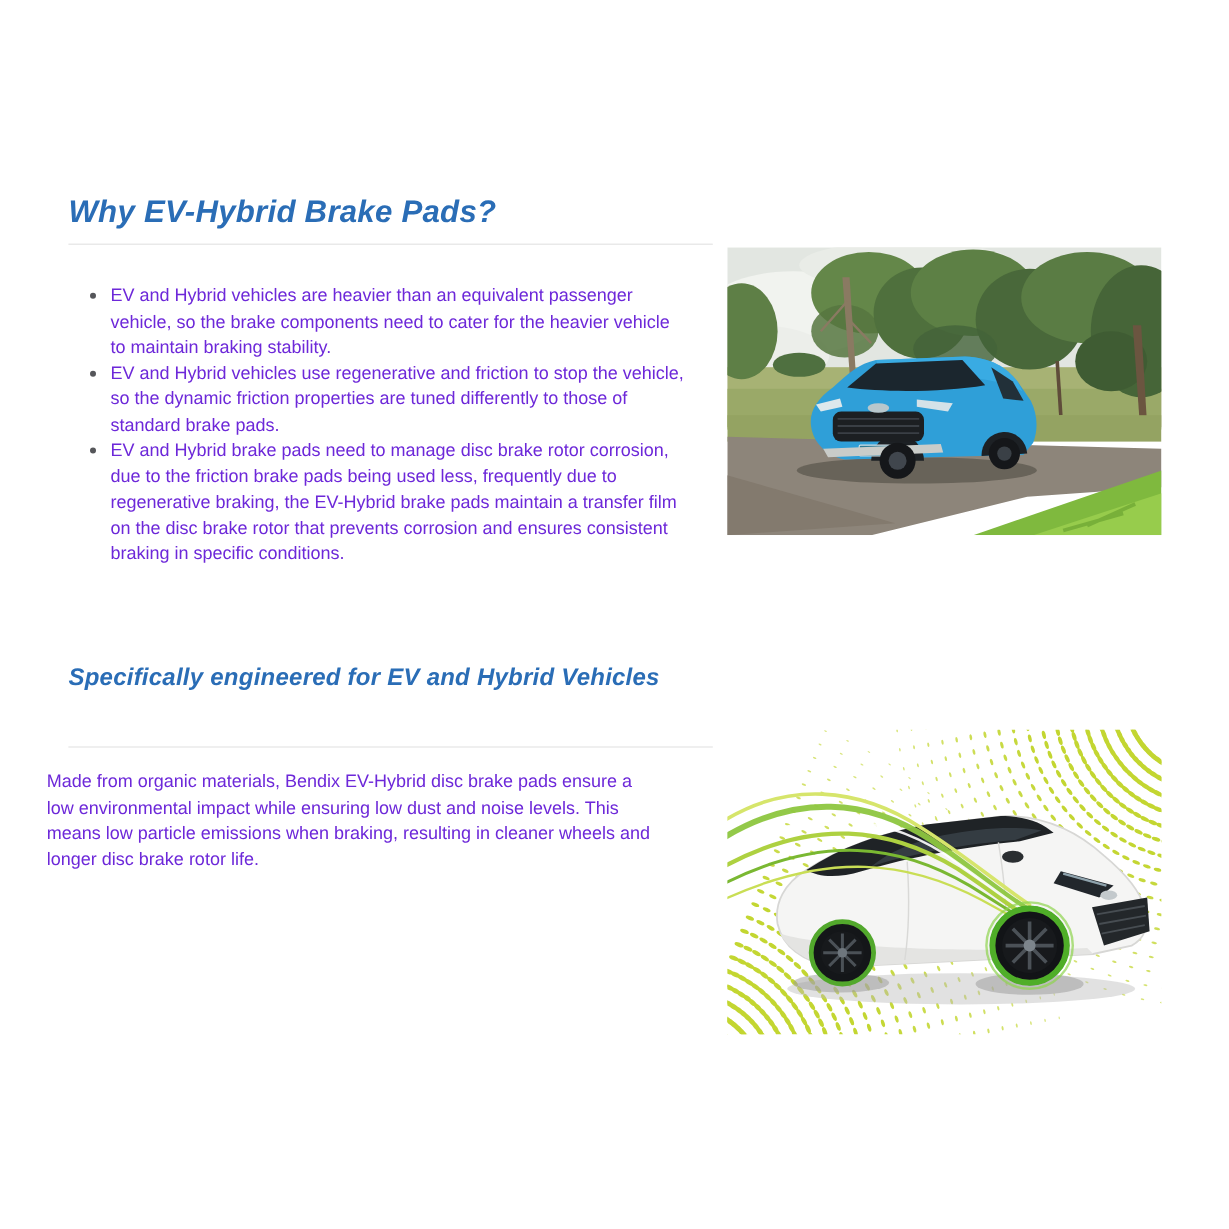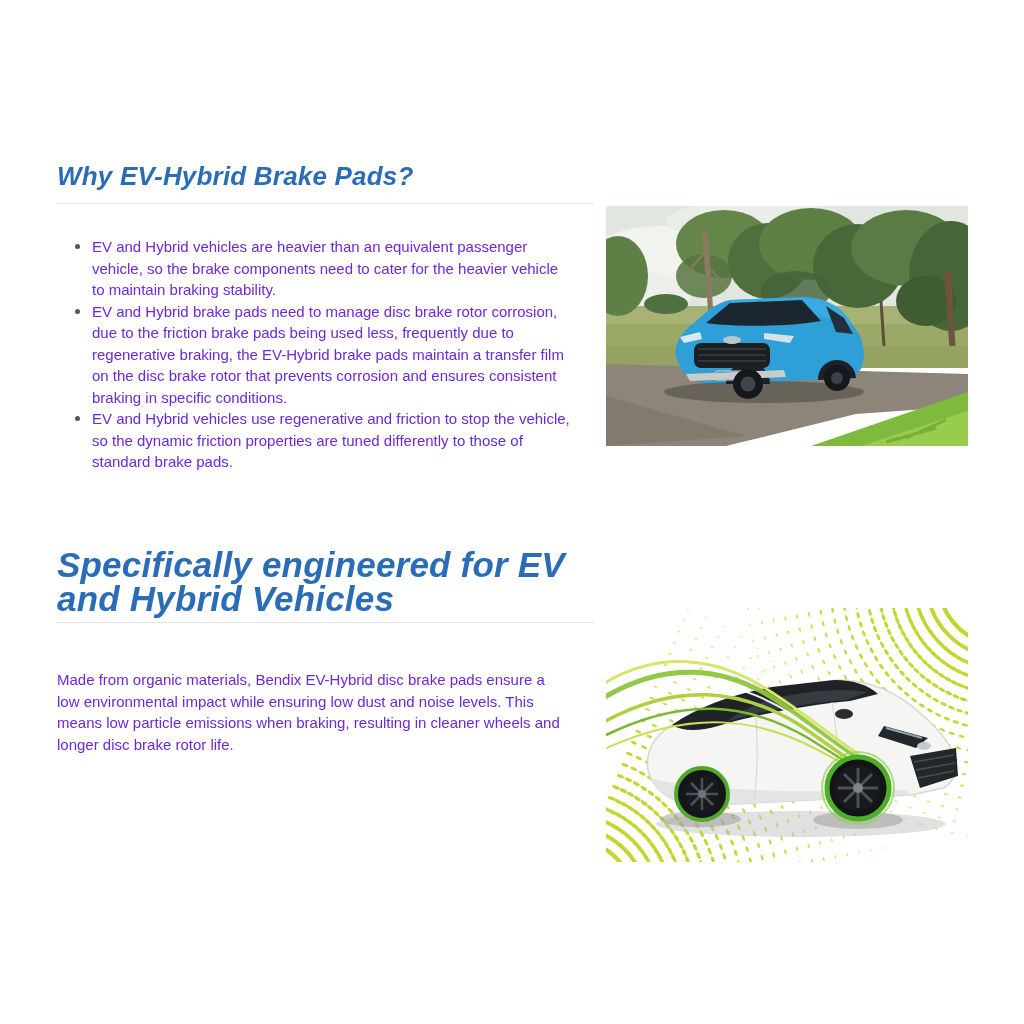--- a/index.html
+++ b/index.html
@@ -8,35 +8,35 @@
     position:relative; width:1024px; height:1024px; margin:0 auto;
     background:#ffffff; overflow:hidden;
     font-family:"Liberation Sans","DejaVu Sans",sans-serif;
     text-decoration:underline;
   }
   .heading {
     position:absolute; left:57px; color:#2a6db6;
     font-weight:bold; font-style:italic; letter-spacing:0.2px;
   }
   .h1 { top:161px; width:540px; font-size:26px; line-height:31px; }
-  .h2 { top:548px; width:540px; font-size:35px; line-height:34px; }
+  .h2 { top:548px; width:540px; font-size:20px; line-height:34px; }
   .divider { position:absolute; left:57px; width:537px; height:0; border-top:1px solid #e4e4e4; }
   .div1 { top:203px; }
   .div2 { top:622px; }
   .body-text { color:#6d28d9; font-size:15px; line-height:21.5px; }
   .bullet-list {
     position:absolute; left:73px; top:236px; width:500px;
     list-style:none;
   }
   .bullet-list li { position:relative; padding-left:19px; }
   .bullet-list li .dot {
     position:absolute; left:2px; top:8px; width:5px; height:5px;
     border-radius:50%; background:#55565a;
   }
-  .paragraph { position:absolute; left:57px; top:641px; width:512px;margin-top:28px; }
+  .paragraph { position:absolute; left:39px; top:641px; width:512px; }
   .figure {
     position:absolute; overflow:hidden; background:#ffffff;
   }
   .fig1 { left:606px; top:206px; width:362px; height:240px; }
   .fig2 { left:606px; top:608px; width:362px; height:254px; }
   .figure svg { display:block; width:100%; height:100%; }
 </style>
 </head>
 <body>
 
@@ -45,25 +45,25 @@
   <h1 class="heading h1">Why EV-Hybrid Brake Pads?</h1>
   <div class="divider div1"></div>
 
   <ul class="bullet-list body-text">
     <li>
       <span class="dot"></span>
       <span>EV and Hybrid vehicles are heavier than an equivalent passenger vehicle, so the brake components need to cater for the heavier vehicle to maintain braking stability.</span>
     </li>
     <li>
       <span class="dot"></span>
-      <span>EV and Hybrid brake pads need to manage disc brake rotor corrosion, due to the friction brake pads being used less, frequently due to regenerative braking, the EV-Hybrid brake pads maintain a transfer film on the disc brake rotor that prevents corrosion and ensures consistent braking in specific conditions.</span>
+      <span>EV and Hybrid vehicles use regenerative and friction to stop the vehicle, so the dynamic friction properties are tuned differently to those of standard brake pads.</span>
     </li>
     <li>
       <span class="dot"></span>
-      <span>EV and Hybrid vehicles use regenerative and friction to stop the vehicle, so the dynamic friction properties are tuned differently to those of standard brake pads.</span>
+      <span>EV and Hybrid brake pads need to manage disc brake rotor corrosion, due to the friction brake pads being used less, frequently due to regenerative braking, the EV-Hybrid brake pads maintain a transfer film on the disc brake rotor that prevents corrosion and ensures consistent braking in specific conditions.</span>
     </li>
   </ul>
 
   <div class="figure fig1">
     <svg viewBox="0 0 362 240" preserveAspectRatio="none">
 
       <rect x="0" y="0" width="362" height="150" fill="#e2e6e1"></rect>
       <ellipse cx="55" cy="55" rx="75" ry="35" fill="#f1f3ef"></ellipse>
       <ellipse cx="25" cy="90" rx="60" ry="25" fill="#eceeea"></ellipse>
       <ellipse cx="150" cy="15" rx="90" ry="20" fill="#e9ece7"></ellipse>

